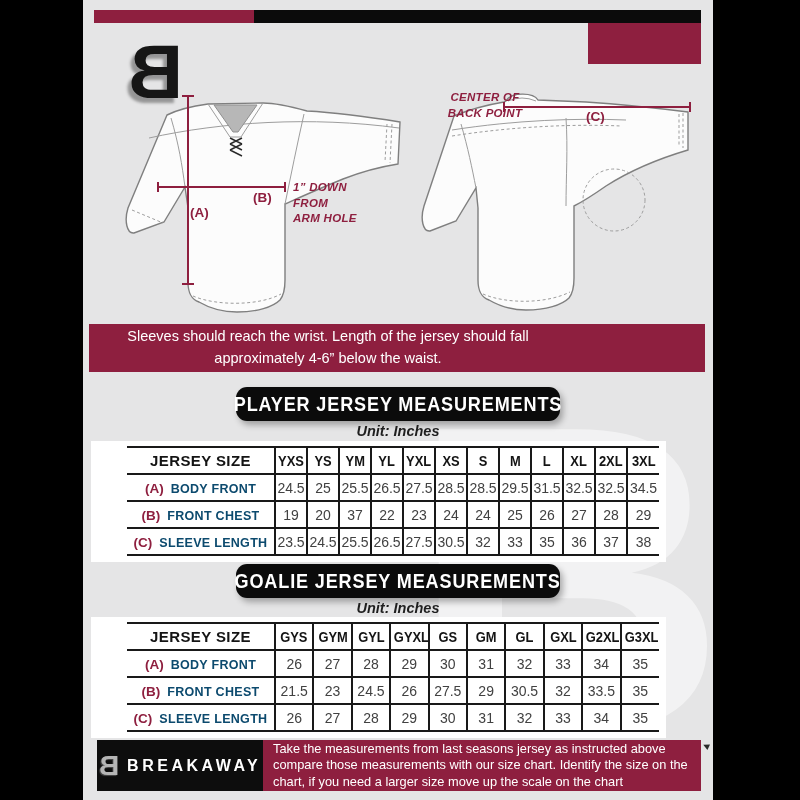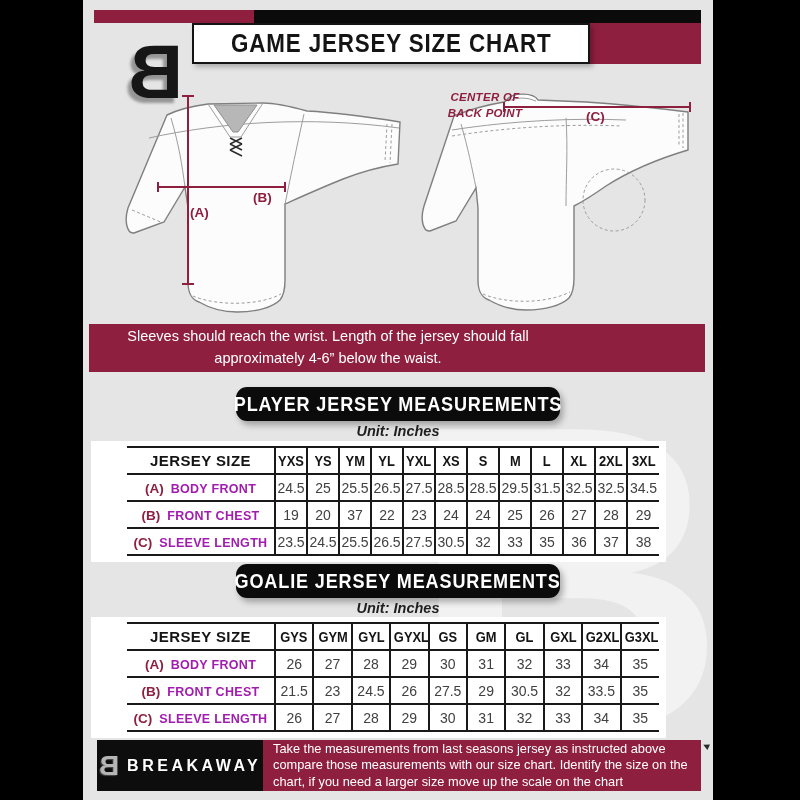--- a/index.html
+++ b/index.html
@@ -63,21 +63,21 @@
     height:25px;padding:0;text-align:center;vertical-align:middle;
   }
   table.size-table tr>:first-child{border-left:none;margin-top:24px;}
   table.size-table tr:last-child>*{border-bottom:2px solid #191919;}
   table.size-table col.label-col{width:148px;}
   th.size-head{font-size:12.5px;font-weight:bold;letter-spacing:0.4px;color:#222;}
   table.size-table th{font-size:15px;color:#141414;}
   table.size-table td{font-size:14px;color:#414141;}
   td.label-cell{text-align:left;padding-left:22px;}
   .rowkey{color:#8e1f3f;font-weight:bold;font-size:13.5px;margin-right:7px;}
-  .rowlabel{color:#a21caf;font-weight:bold;font-size:12.5px;letter-spacing:0.3px;}
+  .rowlabel{color:#0c4a6e;font-weight:bold;font-size:12.5px;letter-spacing:0.3px;}
 
   
   .footer-black{
     left:14px;top:740px;width:166px;height:51px;background:#0d0d0d;
     display:flex;align-items:center;justify-content:center;gap:8px;
   }
   .footer-black .b{
     display:inline-block;font-size:28px;font-weight:bold;color:#b5b5b5;line-height:1;
     transform:scaleX(-1);text-shadow:1px 1px 1px rgba(255,255,255,0.25);
   }
@@ -102,23 +102,20 @@
 </head>
 <body>
 
 <div class="strip">
 
   <div class="abs watermark">B</div>
 
   <div class="abs maroon topbar-maroon"></div>
   <div class="abs topbar-black"></div>
   <div class="abs maroon title-maroon-block"></div>
-  <div class="abs title-box">
-    <span class="t cond">GAME JERSEY SIZE CHART</span>
-  </div>
   <div class="abs logo">
     <span class="b">B</span>
   </div>
 
   <svg class="abs" style="left:28px;top:90px;" width="300" height="235" viewBox="0 0 300 235">
     <path class="outline" d="M 97,14
       C 82,16 66,20 56,25 L 17,118 C 13,131 16,144 23,143 L 53,132 L 74,97 L 77,118 L 77,192
       C 77,203 80,209 88,212 C 100,219 113,222 126,222 C 146,222 162,217 169,210
       C 173,205 174,198 174,190 L 174,114 C 192,106 212,97 232,89 C 250,82 268,77 287,74
       L 289,32 C 252,26 215,22 196,21 C 178,16 160,13 152,13 L 97,14 Z"></path>
@@ -156,20 +153,25 @@
   <div class="abs mline" style="left:74px;top:186px;width:129px;height:2px;"></div>
   <div class="abs mline" style="left:74px;top:182px;width:2px;height:10px;"></div>
   <div class="abs mline" style="left:201px;top:182px;width:2px;height:10px;"></div>
 
   <div class="abs mline" style="left:420px;top:106px;width:188px;height:2px;"></div>
   <div class="abs mline" style="left:420px;top:102px;width:2px;height:10px;"></div>
   <div class="abs mline" style="left:606px;top:102px;width:2px;height:10px;"></div>
 
   <div class="abs mkey" style="left:107px;top:205px;">(A)</div>
   <div class="abs mkey" style="left:170px;top:190px;">(B)</div>
+  <div class="abs mlabel" style="left:210px;top:180px;">
+    <div>1” DOWN</div>
+    <div>FROM</div>
+    <div>ARM HOLE</div>
+  </div>
   <div class="abs mkey" style="left:503px;top:109px;">(C)</div>
   <div class="abs mlabel" style="left:337px;top:62px;width:130px;text-align:center;margin-top:28px;">
     <div>CENTER OF</div>
     <div>BACK POINT</div>
   </div>
 
   <div class="abs maroon note-banner">
     <div class="txt">Sleeves should reach the wrist. Length of the jersey should fall approximately 4-6” below the waist.</div>
   </div>
 

